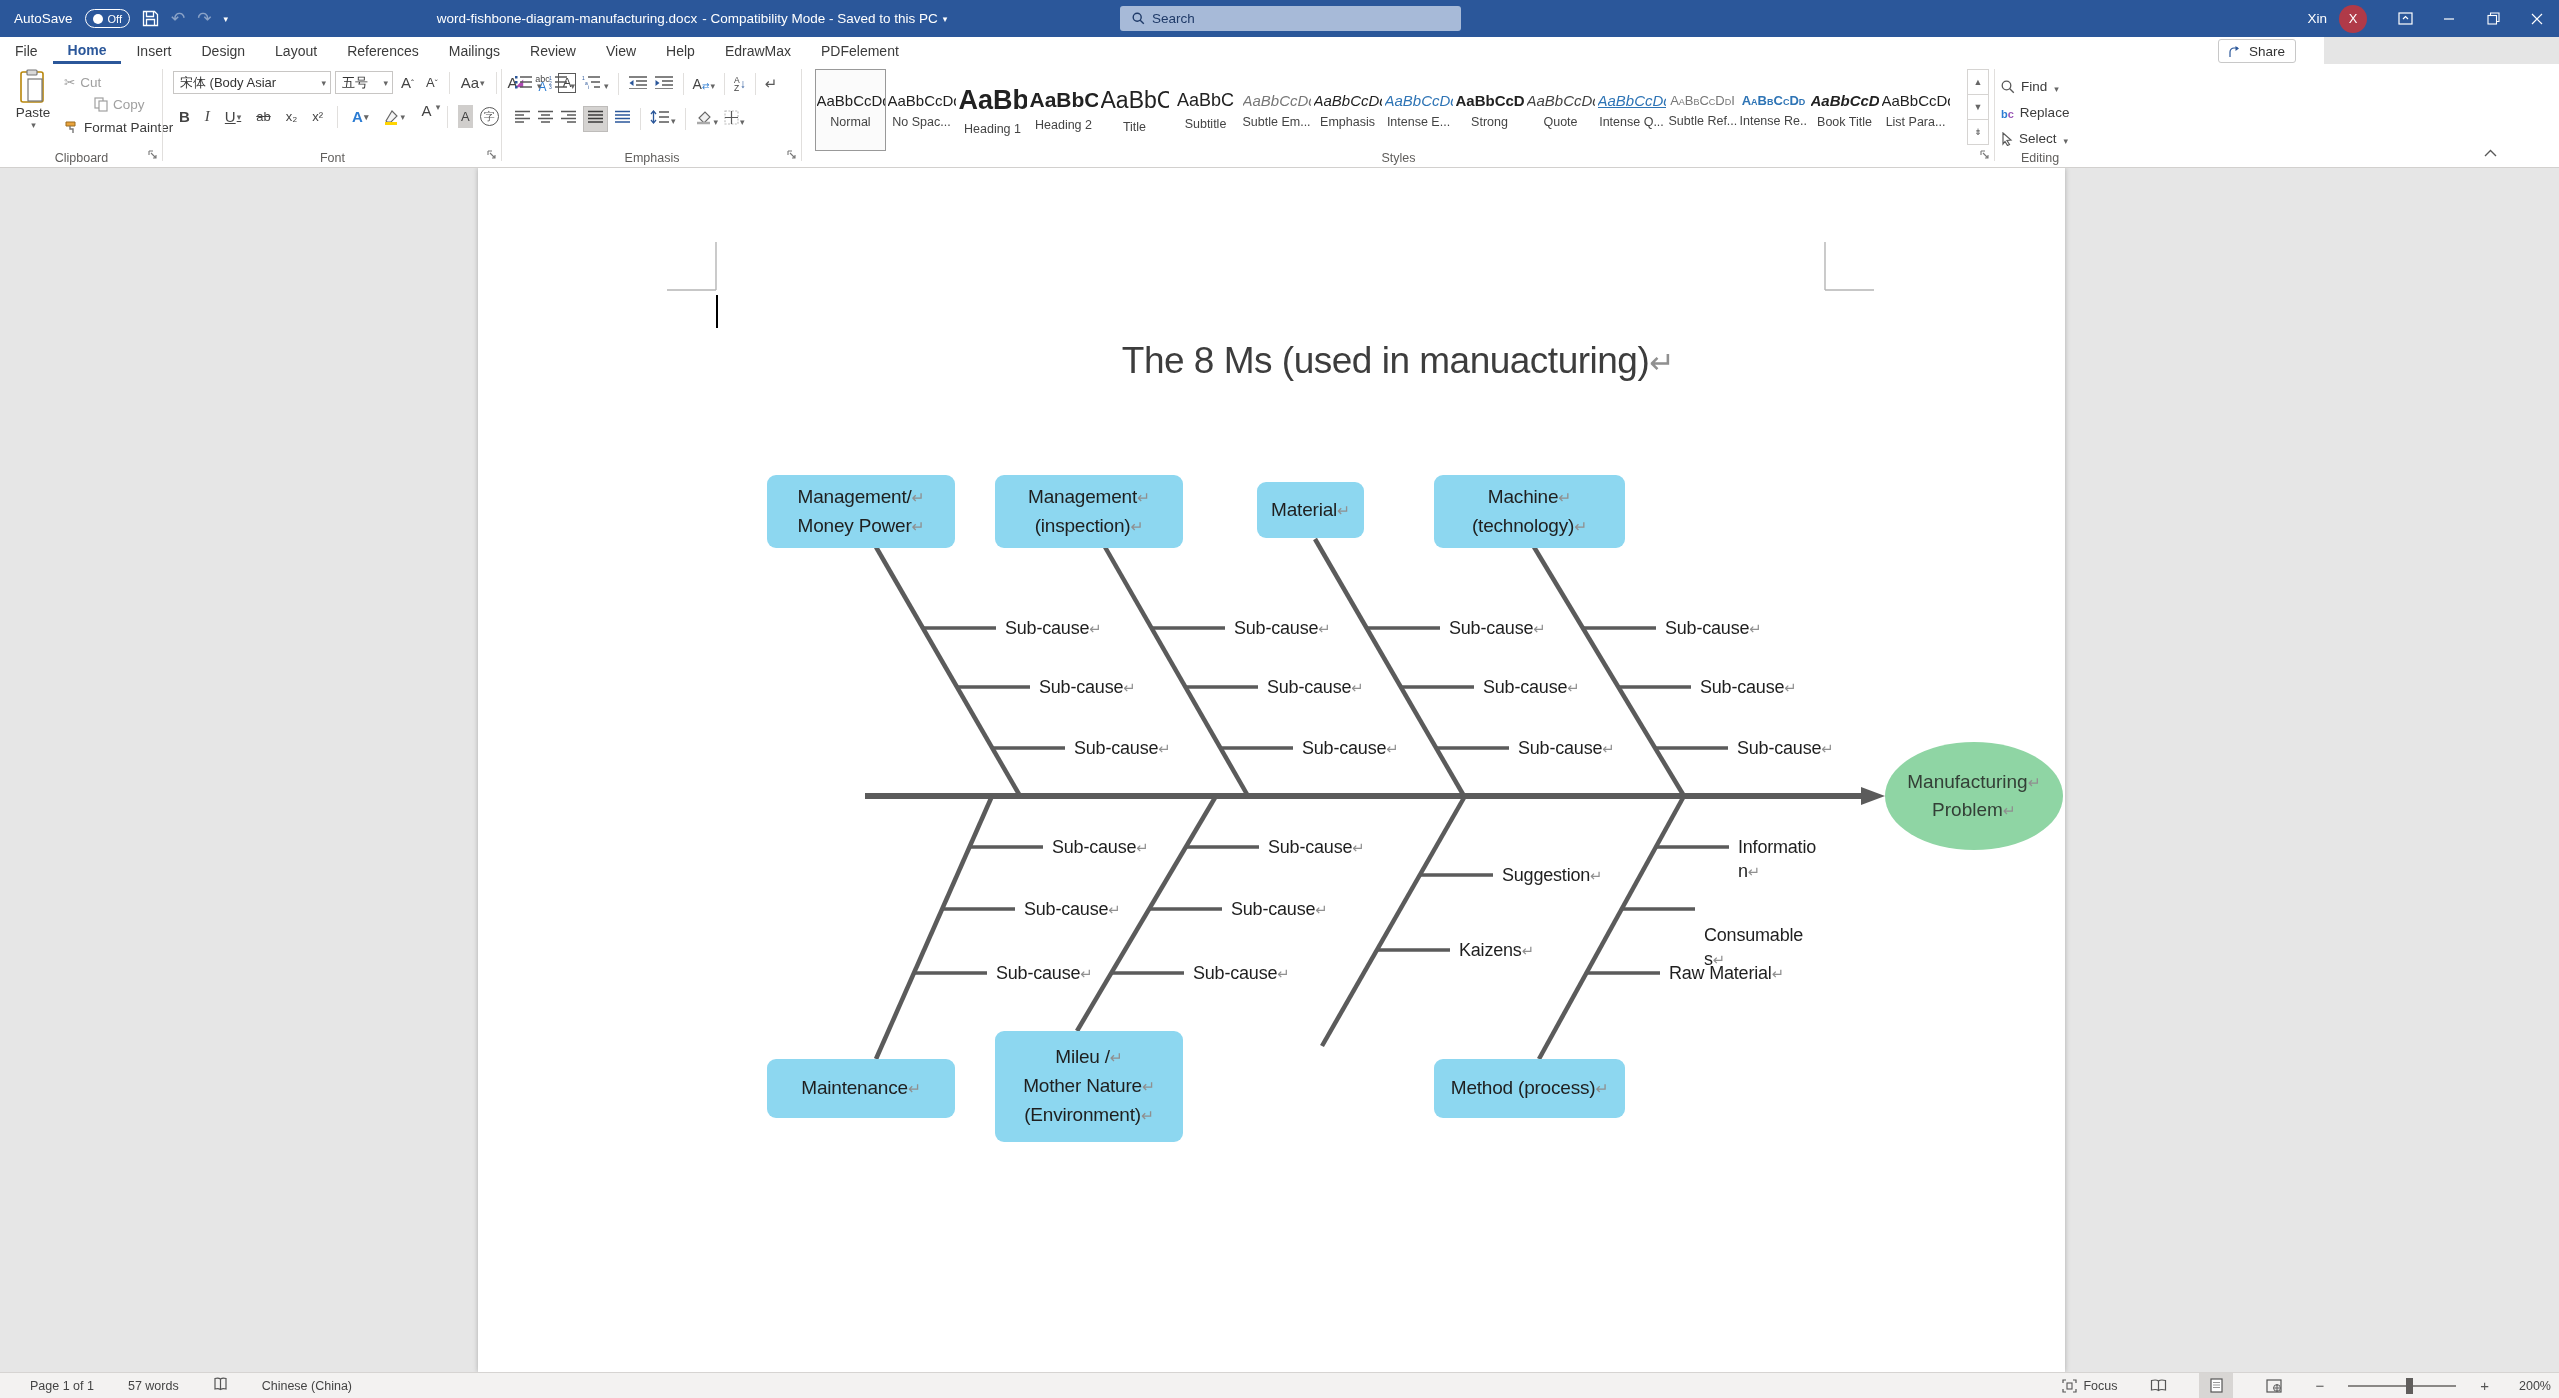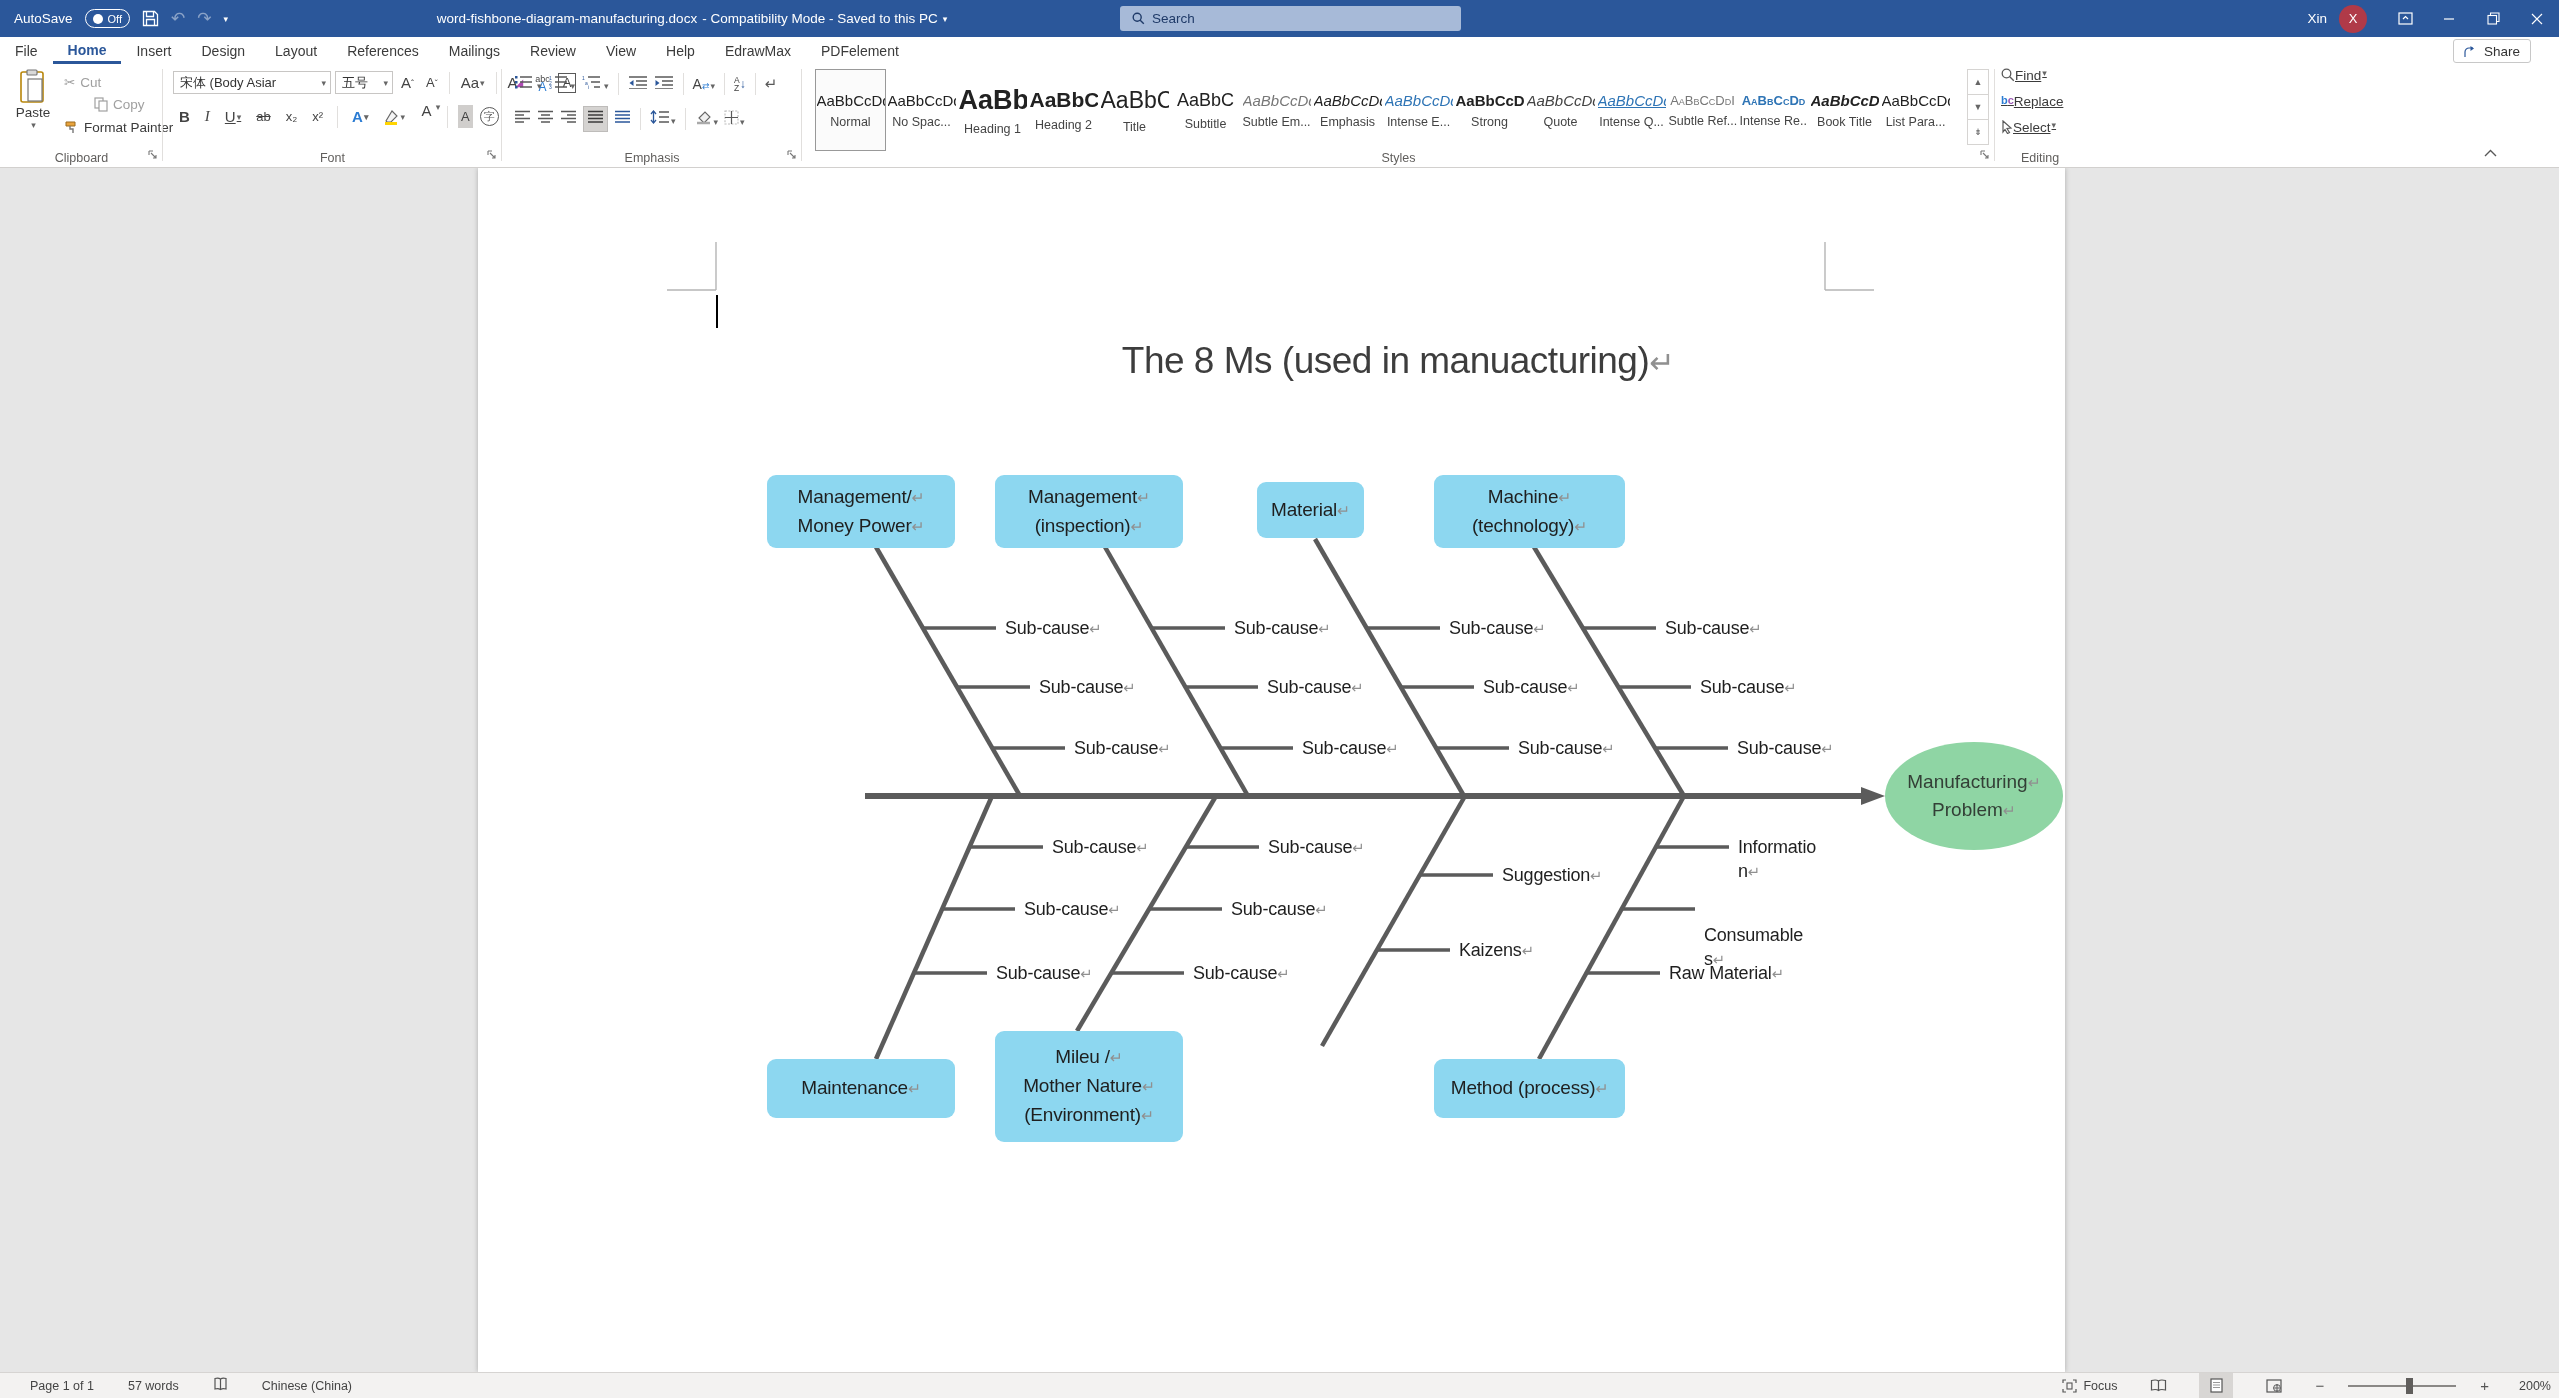--- a/index.html
+++ b/index.html
@@ -17,21 +17,21 @@
   .doc-title{position:absolute;left:442px;top:0;width:500px;height:37px;display:flex;align-items:center;
              justify-content:center;gap:5px;font-size:13.5px;white-space:nowrap;}
   .searchbox{position:absolute;left:1120px;top:6px;width:341px;height:25px;background:#a7bad8;border-radius:3px;
              display:flex;align-items:center;gap:7px;padding-left:12px;color:#1f3a68;font-size:13.5px;box-sizing:border-box;}
   .tb-right{position:absolute;right:0;top:0;height:37px;display:flex;align-items:center;}
   .tb-user{font-size:13.5px;margin-right:12px;}
   .avatar{width:28px;height:28px;border-radius:50%;background:#b03a48;color:#fff;display:flex;align-items:center;
           justify-content:center;font-size:13px;margin-right:16px;}
   .winbtn{width:44px;height:37px;display:flex;align-items:center;justify-content:center;}
   
-  .tabrow{position:absolute;left:0;top:37px;width:2559px;height:27px;background:#fff;display:flex;align-items:flex-end;}
+  .tabrow{position:absolute;left:0;top:37px;width:2324px;height:27px;background:#fff;display:flex;align-items:flex-end;}
   .tab{padding:0 15px;font-size:14px;color:#3b3b3b;line-height:25px;white-space:nowrap;}
   .tab.active{color:#2b579a;border-bottom:3px solid #2b579a;line-height:22px;font-weight:bold;}
   .share-btn{position:absolute;right:28px;top:2px;height:22px;display:flex;align-items:center;gap:6px;
              border:1px solid #c8c8c8;border-radius:3px;padding:0 10px;font-size:13.5px;color:#333;}
   
   .ribbon{position:absolute;left:0;top:64px;width:2559px;height:104px;background:#fff;border-bottom:1px solid #d2d0ce;box-sizing:border-box;}
   .group{position:absolute;top:0;height:104px;}
   .gsep{position:absolute;top:5px;width:1px;height:92px;background:#e1dfdd;}
   .glabel{position:absolute;bottom:3px;left:0;right:0;text-align:center;font-size:12.5px;color:#605e5c;}
   .launcher{position:absolute;bottom:4px;right:5px;}
@@ -71,21 +71,21 @@
   .st-strong .prev{font-weight:bold;}
   .st-quote .prev{font-style:italic;color:#444;}
   .st-intq .prev{font-style:italic;color:#2e74b5;text-decoration:underline;}
   .st-subref .prev{font-variant:small-caps;color:#777;font-size:13px;}
   .st-intref .prev{font-variant:small-caps;color:#2e74b5;font-weight:bold;font-size:13px;}
   .st-book .prev{font-weight:bold;font-style:italic;}
   .gal-scroll{position:absolute;right:6px;top:6px;width:22px;display:flex;flex-direction:column;}
   .gal-btn{height:24px;border:1px solid #d6d4d2;display:flex;align-items:center;justify-content:center;
            font-size:9px;color:#666;background:#fff;margin-top:-1px;}
   
-  .edit-item{display:flex;align-items:flex-start;font-size:13.5px;color:#3b3b3b;height:26px;white-space:nowrap;text-decoration:underline;}
+  .edit-item{display:flex;align-items:flex-end;gap:6px;font-size:13.5px;color:#3b3b3b;height:26px;white-space:nowrap;}
   
   .docarea{position:absolute;left:0;top:168px;width:2559px;height:1204px;background:#e6e6e6;overflow:hidden;}
   .page{position:absolute;left:478px;top:0;width:1587px;height:1204px;background:#fff;box-shadow:0 0 5px rgba(0,0,0,.25);}
   .page svg{position:absolute;left:0;top:0;}
   .dtitle{position:absolute;left:570px;top:172px;width:700px;font-size:37px;color:#3d3d3d;white-space:nowrap;letter-spacing:-.5px;}
   .ret{color:#909090;font-size:.82em;}
   .cbox{position:absolute;background:#8dd7f0;border-radius:9px;display:flex;flex-direction:column;align-items:center;
         justify-content:center;text-align:center;font-size:19px;color:#1f1f1f;line-height:28px;letter-spacing:-.2px;}
   .effect{position:absolute;left:1407px;top:574px;width:178px;height:108px;background:#8fd5a4;border-radius:50%;
           display:flex;flex-direction:column;align-items:center;justify-content:center;text-align:left;

